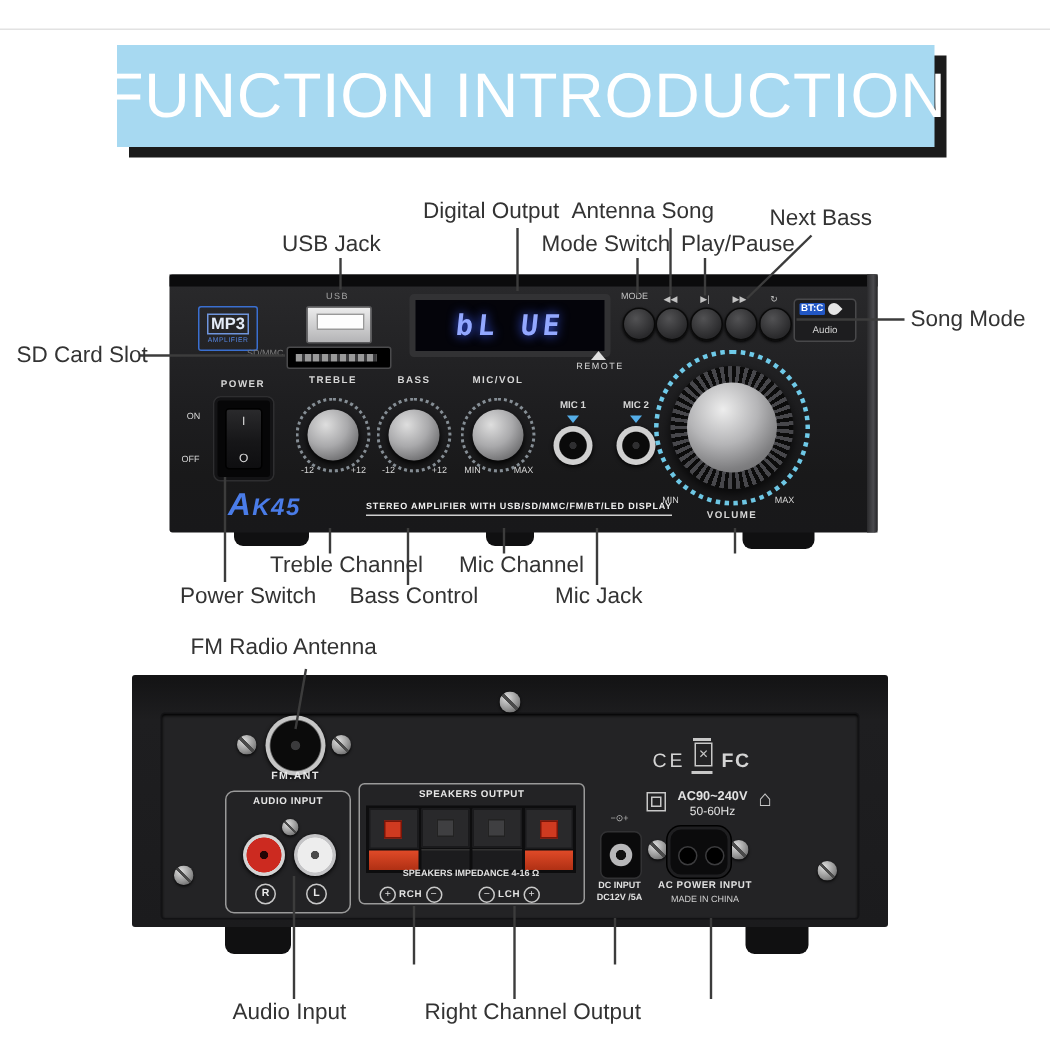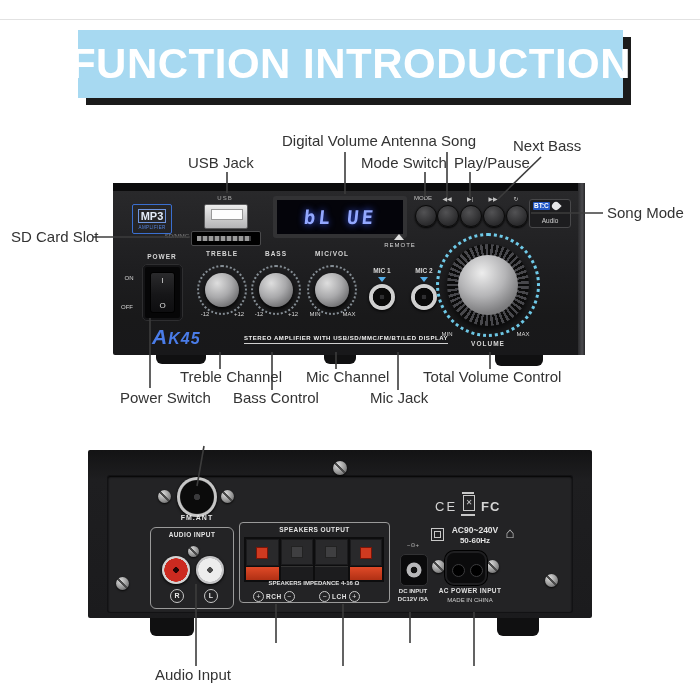--- a/index.html
+++ b/index.html
@@ -2,21 +2,21 @@
 <html><head>
 <meta charset="utf-8">
 <style>
   html,body{margin:0;padding:0;background:#fff;}
   .stage{position:relative;width:700px;height:700px;background:#fff;overflow:hidden;
          font-family:"Liberation Sans",sans-serif;}
   .topline{position:absolute;left:0;top:19px;width:700px;height:1px;background:#e2e2e2;}
   
   .banner{position:absolute;left:78px;top:30px;width:545px;height:68px;background:#a7d9f1;
           box-shadow:8px 7px 0 0 #1b1b1b;display:flex;align-items:center;justify-content:center;z-index:4;}
-  .banner span{color:#fff;font-size:42px;font-weight:bold;letter-spacing:.5px;white-space:nowrap;}
+  .banner span{color:#fff;font-size:42px;font-weight:normal;letter-spacing:.5px;white-space:nowrap;}
   
   .co{position:absolute;font-size:15px;font-weight:500;color:#333;white-space:nowrap;z-index:6;}
   
   .lines{position:absolute;left:0;top:0;z-index:5;pointer-events:none;}
   .lines line{stroke:#3c3c3c;stroke-width:1.6;}
   
   .panel{position:absolute;z-index:2;}
   .front{left:113px;top:183px;width:472px;height:172px;border-radius:2px;
          background:linear-gradient(180deg,#2a2a2c,#1d1d1f 55%,#19191a,#18181a);}
   .front::before{content:"";position:absolute;left:0;top:0;width:100%;height:8px;background:#0b0b0c;}
@@ -153,34 +153,35 @@
     <line x1="490" y1="352" x2="490" y2="369"></line>
     <line x1="204" y1="446" x2="197" y2="486"></line>
     <line x1="196" y1="584" x2="196" y2="666"></line>
     <line x1="276" y1="604" x2="276" y2="643"></line>
     <line x1="343" y1="604" x2="343" y2="666"></line>
     <line x1="410" y1="612" x2="410" y2="643"></line>
     <line x1="474" y1="612" x2="474" y2="666"></line>
   </svg>
 
   <div class="co" style="left:188px;top:154px">USB Jack</div>
-  <div class="co" style="left:282px;top:132px">Digital Volume</div>
+  <div class="co" style="left:282px;top:132px">Digital Output</div>
   <div class="co" style="left:361px;top:154px">Mode Switch</div>
   <div class="co" style="left:381px;top:132px">Antenna Song</div>
   <div class="co" style="left:454px;top:154px">Play/Pause</div>
   <div class="co" style="left:513px;top:137px">Next Bass</div>
   <div class="co" style="left:607px;top:204px">Song Mode</div>
   <div class="co" style="left:11px;top:228px">SD Card Slot</div>
   <div class="co" style="left:120px;top:389px">Power Switch</div>
   <div class="co" style="left:180px;top:368px">Treble Channel</div>
   <div class="co" style="left:233px;top:389px">Bass Control</div>
   <div class="co" style="left:306px;top:368px">Mic Channel</div>
   <div class="co" style="left:370px;top:389px">Mic Jack</div>
-  <div class="co" style="left:423px;top:368px">Total Volume Control</div>
+  <div class="co" style="left:127px;top:423px">FM Radio Antenna</div>
   <div class="co" style="left:155px;top:666px">Audio Input</div>
+  <div class="co" style="left:283px;top:666px">Right Channel Output</div>
 
   <div class="foot" style="left:156px;top:348px;width:50px;height:16px"></div>
   <div class="foot" style="left:324px;top:348px;width:32px;height:16px"></div>
   <div class="foot" style="left:495px;top:348px;width:48px;height:18px"></div>
 
   <div class="panel front">
     <div class="mp3">
       <span class="m1">MP3</span>
       <span class="m2">AMPLIFIER</span>
     </div>
@@ -340,21 +341,21 @@
       <i style="left:5px"></i>
       <i style="left:23px"></i>
     </div>
     <div class="pt" style="left:342px;top:137px;width:80px;font-size:6.5px;font-weight:bold;color:#e0e0e0;letter-spacing:.4px">AC POWER INPUT</div>
     <div class="pt" style="left:350px;top:147px;width:64px;font-size:6px;color:#cfcfcf">MADE IN CHINA</div>
 
     <div class="sqicon">
         <i></i>
       </div>
     <div class="pt" style="left:358px;top:75px;width:58px;font-size:8.5px;font-weight:bold;color:#e2e2e2">AC90~240V</div>
-    <div class="pt" style="left:358px;top:86px;width:58px;font-size:8px;font-weight:bold;color:#e2e2e2">50-60Hz</div>
+    <div class="pt" style="left:358px;top:86px;width:58px;font-size:8px;font-weight:normal;color:#e2e2e2">50-60Hz</div>
     <div class="pt" style="left:412px;top:74px;width:20px;font-size:15px;color:#c8c8c8">⌂</div>
     <div class="mark" style="left:347px;top:49px">CE</div>
     <div class="bin">
       <div class="lid"></div>
         <div class="body">✕</div>
         <div class="base"></div>
     </div>
     <div class="mark" style="left:393px;top:49px;font-weight:bold;letter-spacing:1px">FC</div>
 
     <div class="screw" style="left:28px;top:127px;width:13px;height:13px"></div>

